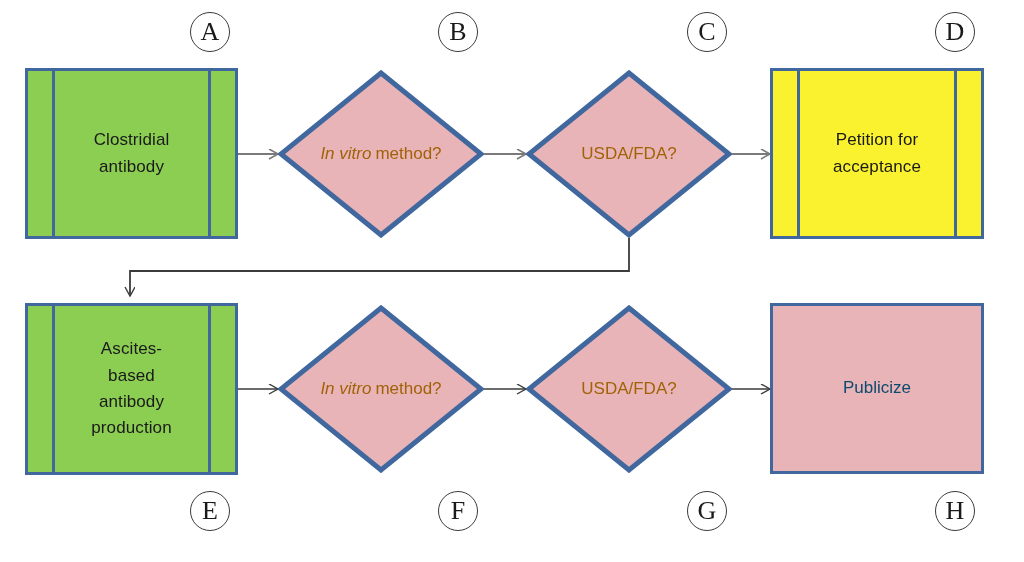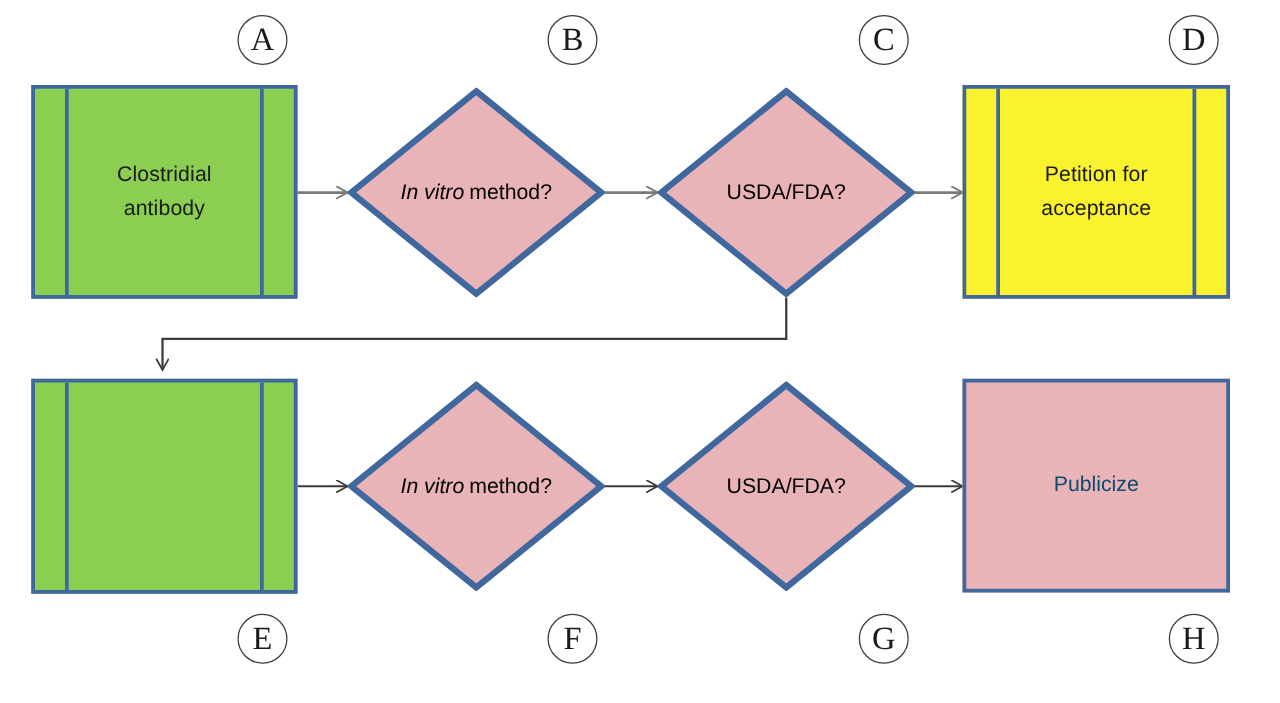--- a/index.html
+++ b/index.html
@@ -78,21 +78,21 @@
     inset: 0;
     width: 100%;
     height: 100%;
   }
   .diamond .label {
     position: absolute;
     inset: 0;
     display: flex;
     align-items: center;
     justify-content: center;
-    color: #000000;
+    color: #a16207;
     font-size: 17px;
     white-space: nowrap;
     z-index: 2;
   }
   .diamond .label i {
     font-style: italic;
     padding-right: 4px;
   }
 
   
@@ -183,20 +183,26 @@
     <span class="bar right"></span>
     <span class="label">
       <span>Petition for</span><br>
       <span>acceptance</span>
     </span>
   </div>
 
   <div class="proc green" style="left:25px; top:303px; width:213px; height:172px;">
     <span class="bar left"></span>
     <span class="bar right"></span>
+    <span class="label">
+      <span>Ascites-</span><br>
+      <span>based</span><br>
+      <span>antibody</span><br>
+      <span>production</span>
+    </span>
   </div>
 
   <div class="diamond" style="left:278px; top:305px; width:206px; height:168px;">
     <svg viewBox="0 0 206 168" preserveAspectRatio="none">
       <polygon points="103,3 203,84 103,165 3,84" fill="#E9B4B7" stroke="#41689E" stroke-width="5"></polygon>
     </svg>
     <span class="label">
       <i>In vitro</i>
         <span>method?</span>
     </span>

